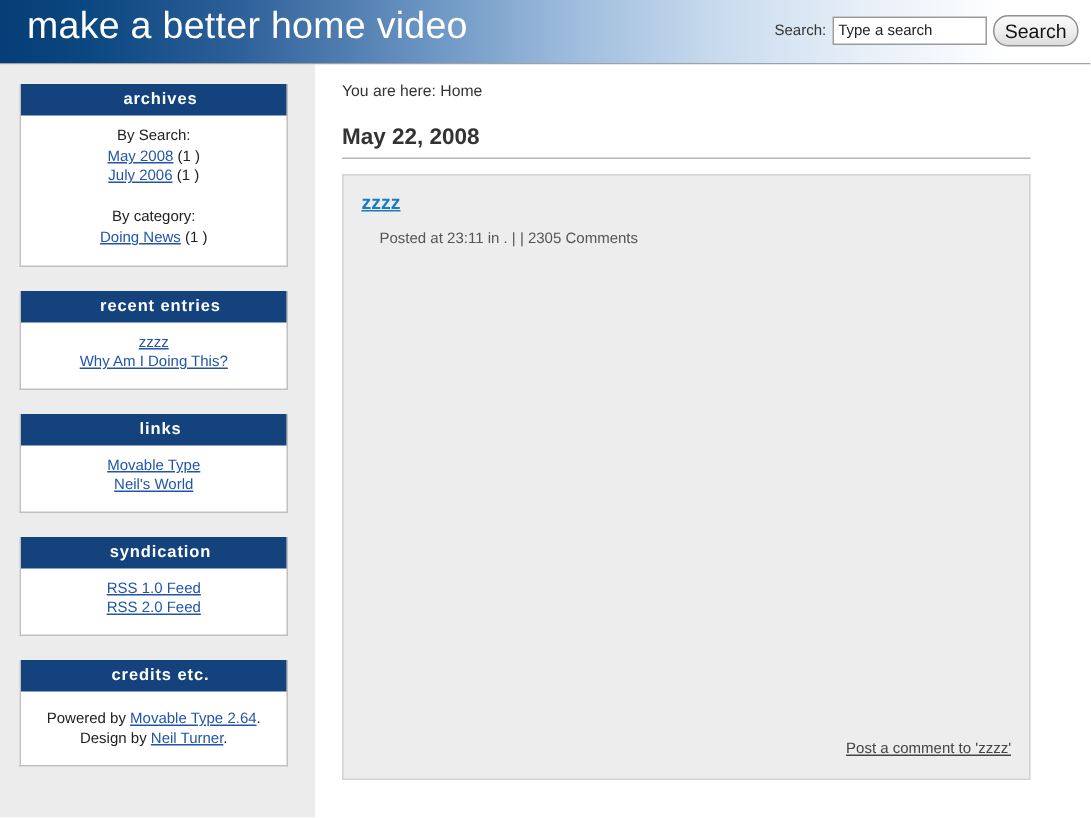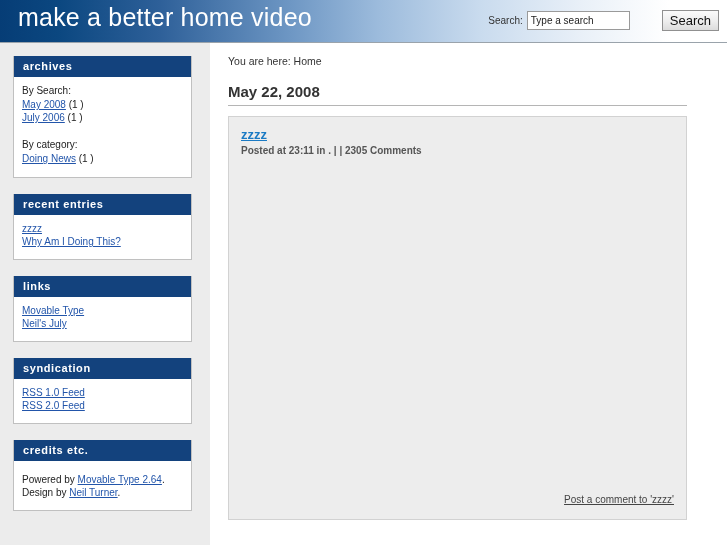--- a/index.html
+++ b/index.html
@@ -67,25 +67,24 @@
     border: 1px solid #9a9a9a;
     background: #ffffff;
     color: #222222;
     box-sizing: content-box;
   }
   #search-button {
     font-size: 13px;
     font-family: "Liberation Sans", sans-serif;
     padding: 2px 7px;
     border: 1px solid #909090;
-    border-radius: 0;
+    border-radius: 10px;
     background: linear-gradient(to bottom, #fbfbfb 0%, #ededed 55%, #dcdcdc 100%);
     color: #111111;
     cursor: pointer;
-    margin-left: 28px;
   }
 
   
   #page-body {
     position: relative;
     height: 502px;
   }
   #sidebar {
     position: absolute;
     left: 0;
@@ -107,20 +106,21 @@
   }
 
   
   .module {
     margin: 0 0 16px 13px;
     width: 179px;
     background: #ffffff;
     border: 1px solid #c0c0c0;
     border-top: none;
     box-sizing: border-box;
+    text-align: center;
   }
   .module:first-child {
     margin-top: 13px;
   }
   .module-title {
     background: #13427d;
     color: #ffffff;
     font-size: 11px;
     font-weight: bold;
     letter-spacing: 0.6px;
@@ -190,22 +190,21 @@
     font-weight: bold;
     margin: 0 0 3px 0;
   }
   #post-title a {
     color: #1a7ac4;
     text-decoration: underline;
   }
   #post-meta {
     font-size: 10px;
     color: #555555;
-    margin: 0;
-    font-weight: bold;
+    margin: 12px;
   }
   #post-body {
     font-size: 10.5px;
     color: #333333;
     margin-top: 8px;
   }
   #post-footer {
     position: absolute;
     right: 12px;
     bottom: 14px;
@@ -267,21 +266,21 @@
       </div>
     </div>
 
     <div class="module" id="module-links">
       <div class="module-title">links</div>
       <div class="module-body">
         <div class="list-line">
           <a href="#">Movable Type</a>
         </div>
         <div class="list-line">
-          <a href="#">Neil's July</a>
+          <a href="#">Neil's World</a>
         </div>
       </div>
     </div>
 
     <div class="module" id="module-syndication">
       <div class="module-title">syndication</div>
       <div class="module-body">
         <div class="list-line">
           <a href="#">RSS 1.0 Feed</a>
         </div>

